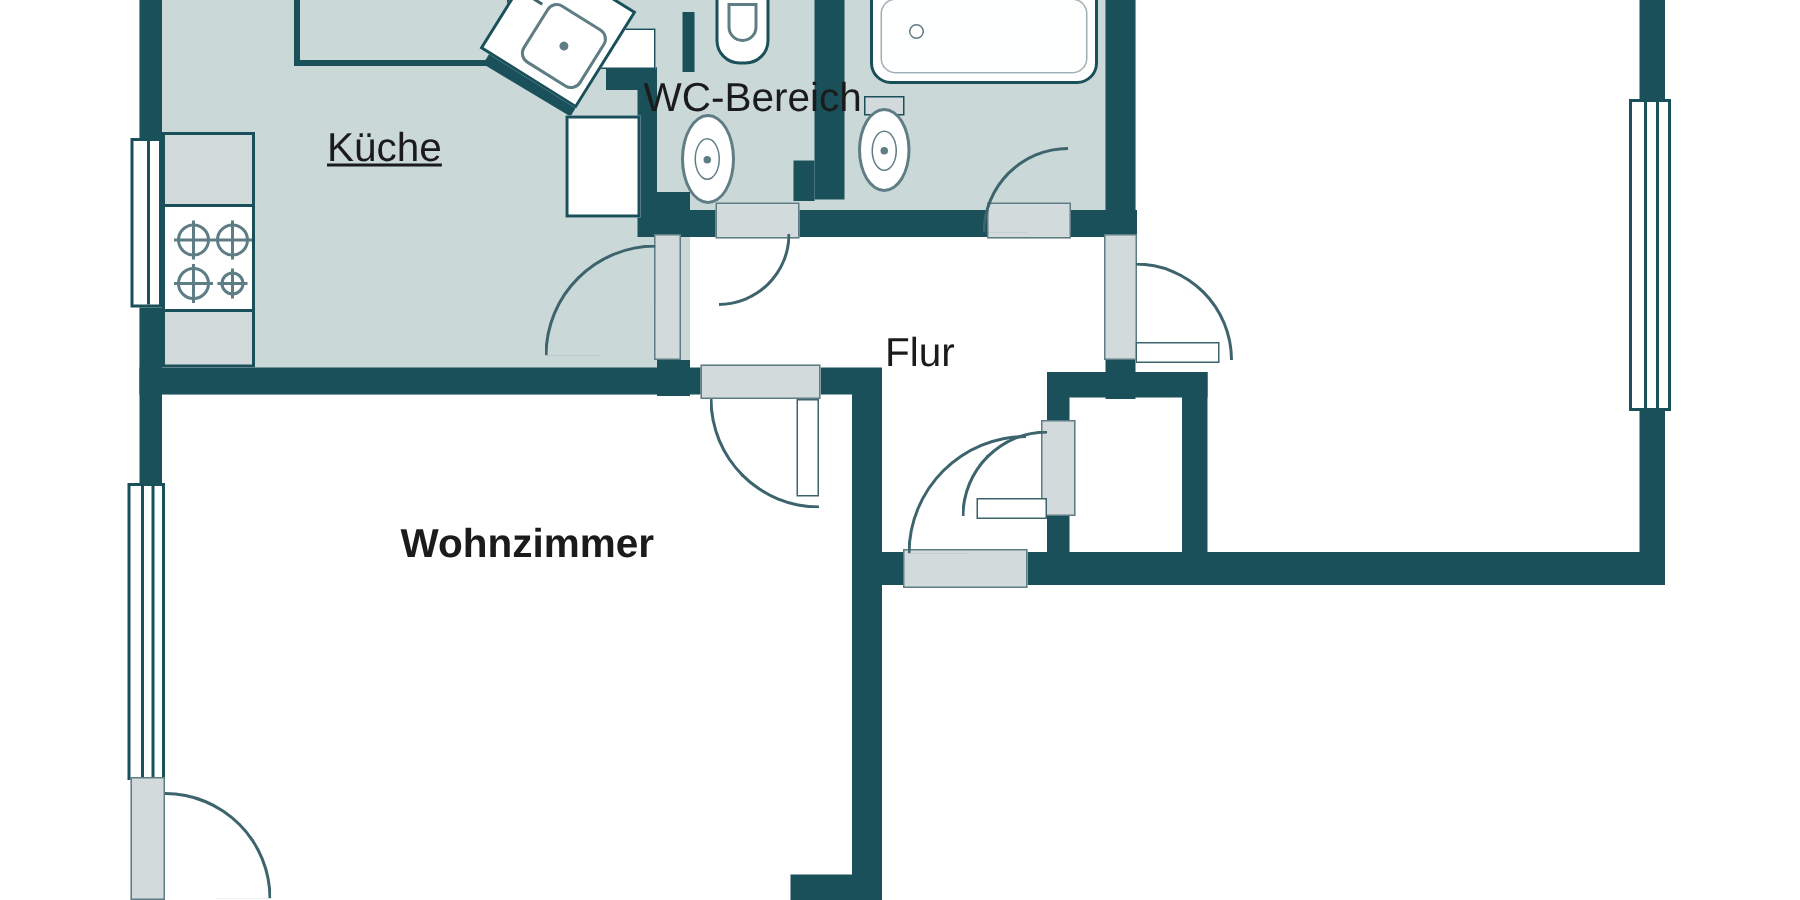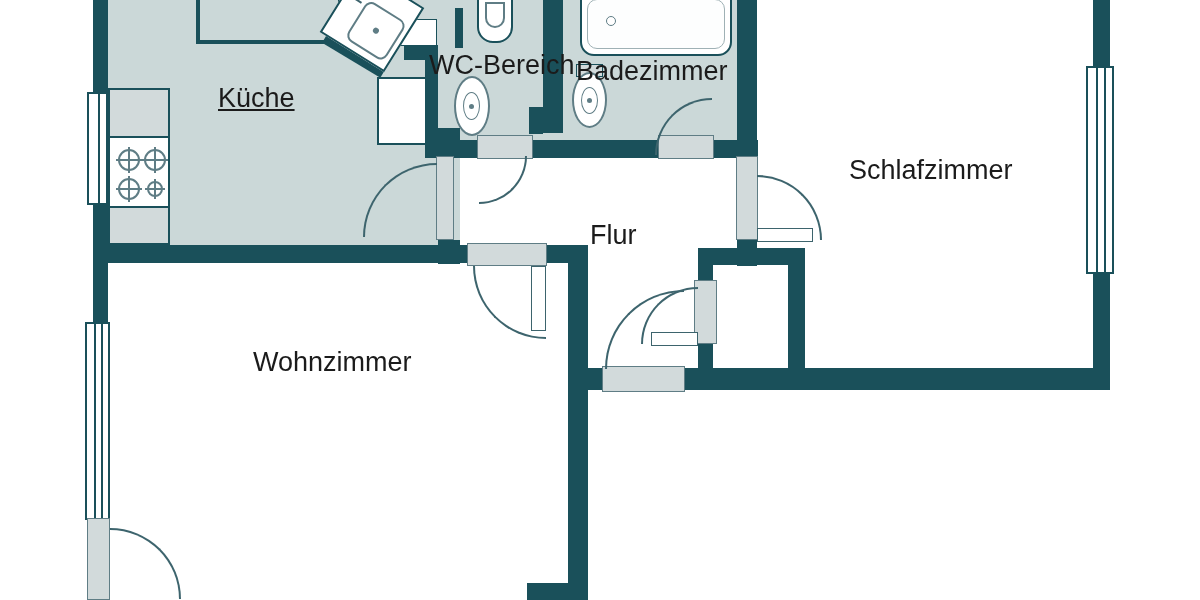--- a/index.html
+++ b/index.html
@@ -129,18 +129,16 @@
     <span style="left:5px;top:5px;right:5px;bottom:5px;border:1.5px solid #9fb1b5;border-radius:10px;background:#fdfefe;"></span>
     <span class="oval" style="left:24px;top:22px;width:10px;height:10px;border-width:1.5px;"></span>
   </div>
   <div class="gray" style="left:576px;top:64px;width:27px;height:13px;border-width:1.5px;"></div>
   <div class="oval" style="left:572px;top:72px;width:35px;height:56px;"></div>
   <div class="oval" style="left:581px;top:87px;width:17px;height:27px;border-width:1.5px;"></div>
   <div class="dot" style="left:587px;top:98px;width:5px;height:5px;"></div>
 
   <div class="lbl" style="left:218px;top:84px;text-decoration:underline;">Küche</div>
   <div class="lbl" style="left:429px;top:51px;">WC-Bereich</div>
-  <div class="lbl" style="left:576px;top:57px;">Badezimmer</div>
-  <div class="lbl" style="left:849px;top:156px;">Schlafzimmer</div>
   <div class="lbl" style="left:590px;top:221px;">Flur</div>
-  <div class="lbl" style="left:253px;top:348px;">Wohnzimmer</div>
+  <div class="lbl" style="left:267px;top:348px;font-weight:bold;">Wohnzimmer</div>
 
 </div>
 
 </body></html>

